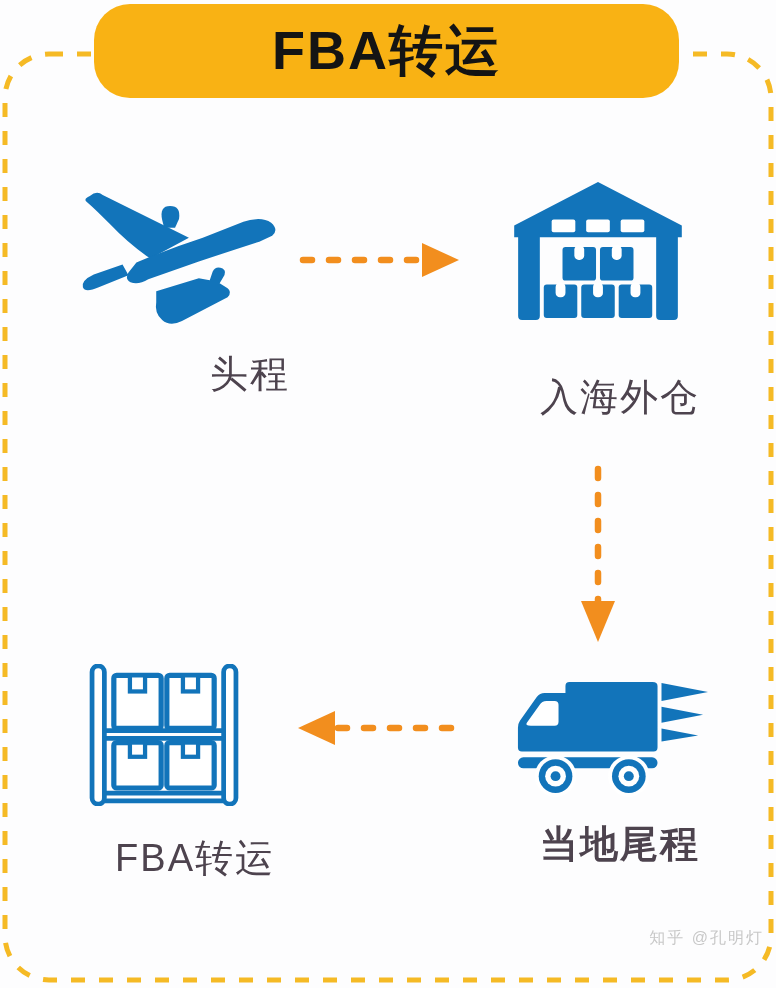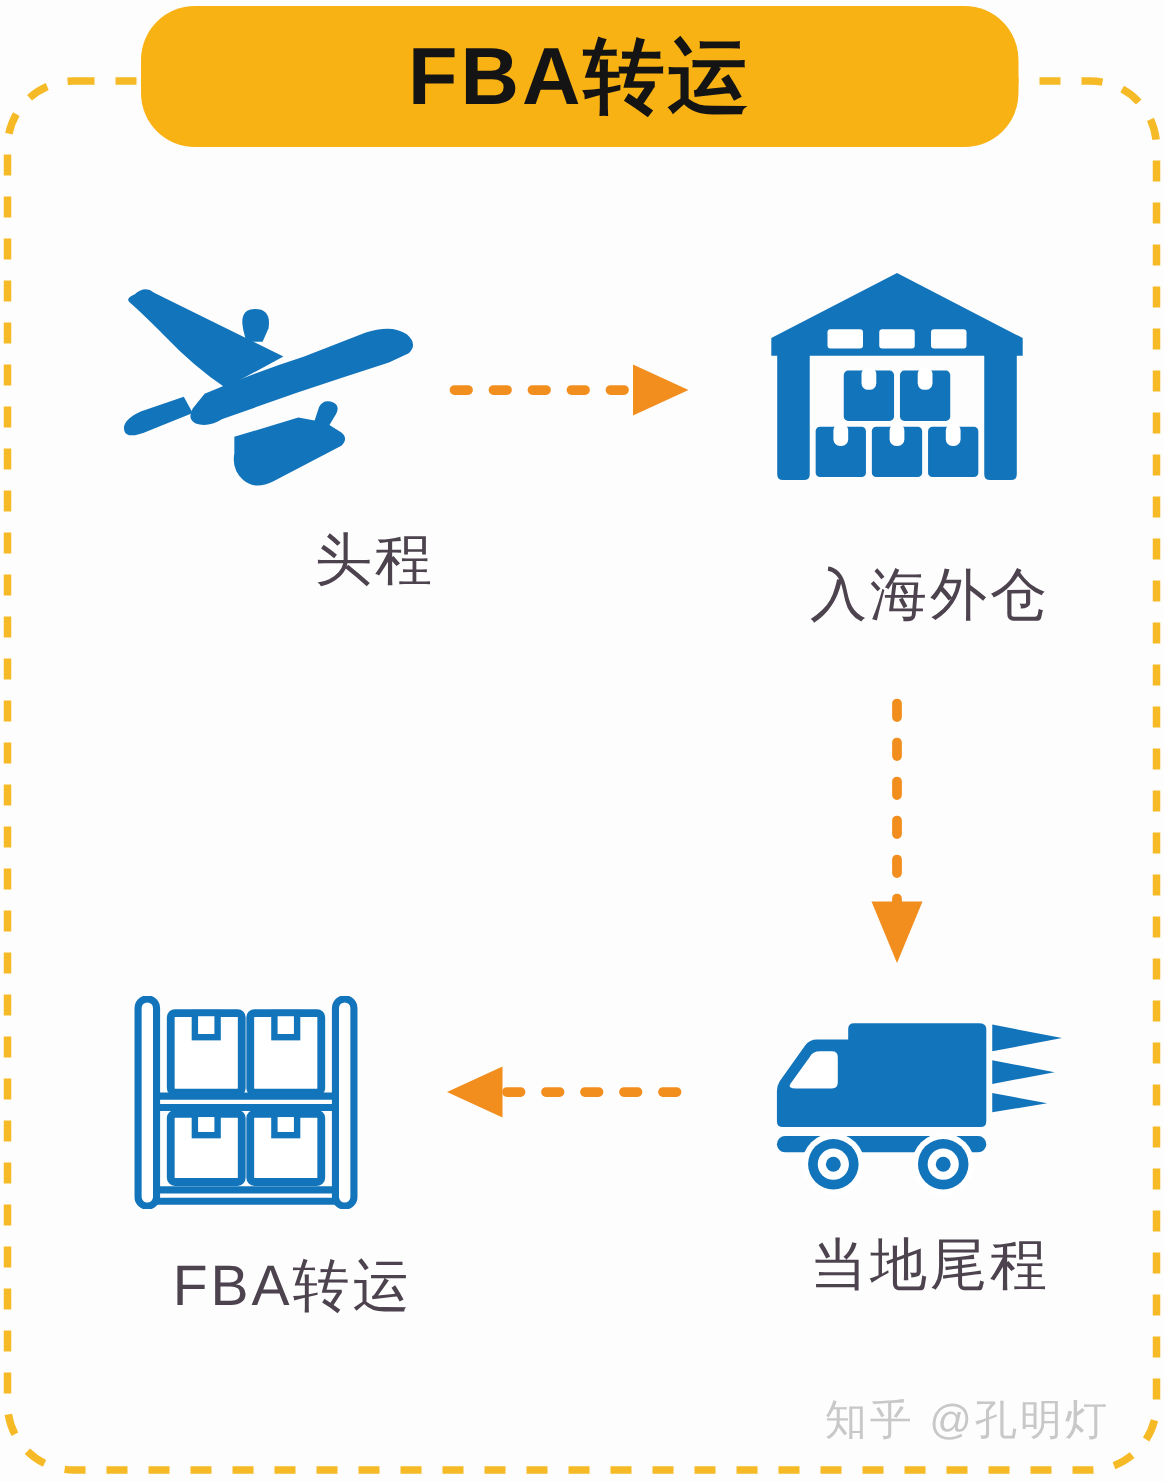--- a/index.html
+++ b/index.html
@@ -36,22 +36,22 @@
     font-size:38px;font-weight:400;line-height:45px;letter-spacing:2px;
   }
   .node-label span{display:block;}
 
   .arrow{position:absolute;color:var(--arrow-color);}
   .arrow svg{width:100%;height:100%;display:block;}
   .arrow line{stroke:currentColor;stroke-width:6.5;stroke-dasharray:9 17;stroke-linecap:round;}
   .arrow polygon{fill:currentColor;}
 
   .watermark{
-    position:absolute;right:36px;top:928px;
-    color:var(--watermark-color);font-size:28px;letter-spacing:2px;white-space:nowrap;
+    position:absolute;right:12px;top:928px;
+    color:var(--watermark-color);font-size:16px;letter-spacing:2px;white-space:nowrap;
   }
 </style>
 </head>
 <body>
 
 <div class="canvas">
 
   <svg class="border-svg" viewBox="0 0 776 988">
     <rect x="5" y="54" width="766" height="926" rx="44" stroke-width="5" stroke-dasharray="14 14"></rect>
   </svg>
@@ -120,21 +120,21 @@
       <circle fill="#ffffff" cx="44" cy="97" r="21"></circle>
       <circle fill="#ffffff" cx="118" cy="97" r="21"></circle>
       <circle fill="currentColor" cx="44" cy="97" r="17"></circle>
       <circle fill="currentColor" cx="118" cy="97" r="17"></circle>
       <circle fill="#ffffff" cx="44" cy="97" r="10.5"></circle>
       <circle fill="#ffffff" cx="118" cy="97" r="10.5"></circle>
       <circle fill="currentColor" cx="44" cy="97" r="5"></circle>
       <circle fill="currentColor" cx="118" cy="97" r="5"></circle>
     </svg>
   </div>
-  <div class="node-label" style="left:500px;top:822px;width:200px;">
+  <div class="node-label" style="left:500px;top:822px;width:200px;font-weight:bold;">
     <span>当地尾程</span>
   </div>
 
   <div class="arrow" style="left:294px;top:707px;width:172px;height:42px;">
     <svg viewBox="0 0 172 42">
       <polygon points="4,21 41,4 41,38"></polygon>
       <line x1="44" y1="21" x2="167" y2="21"></line>
     </svg>
   </div>
 

